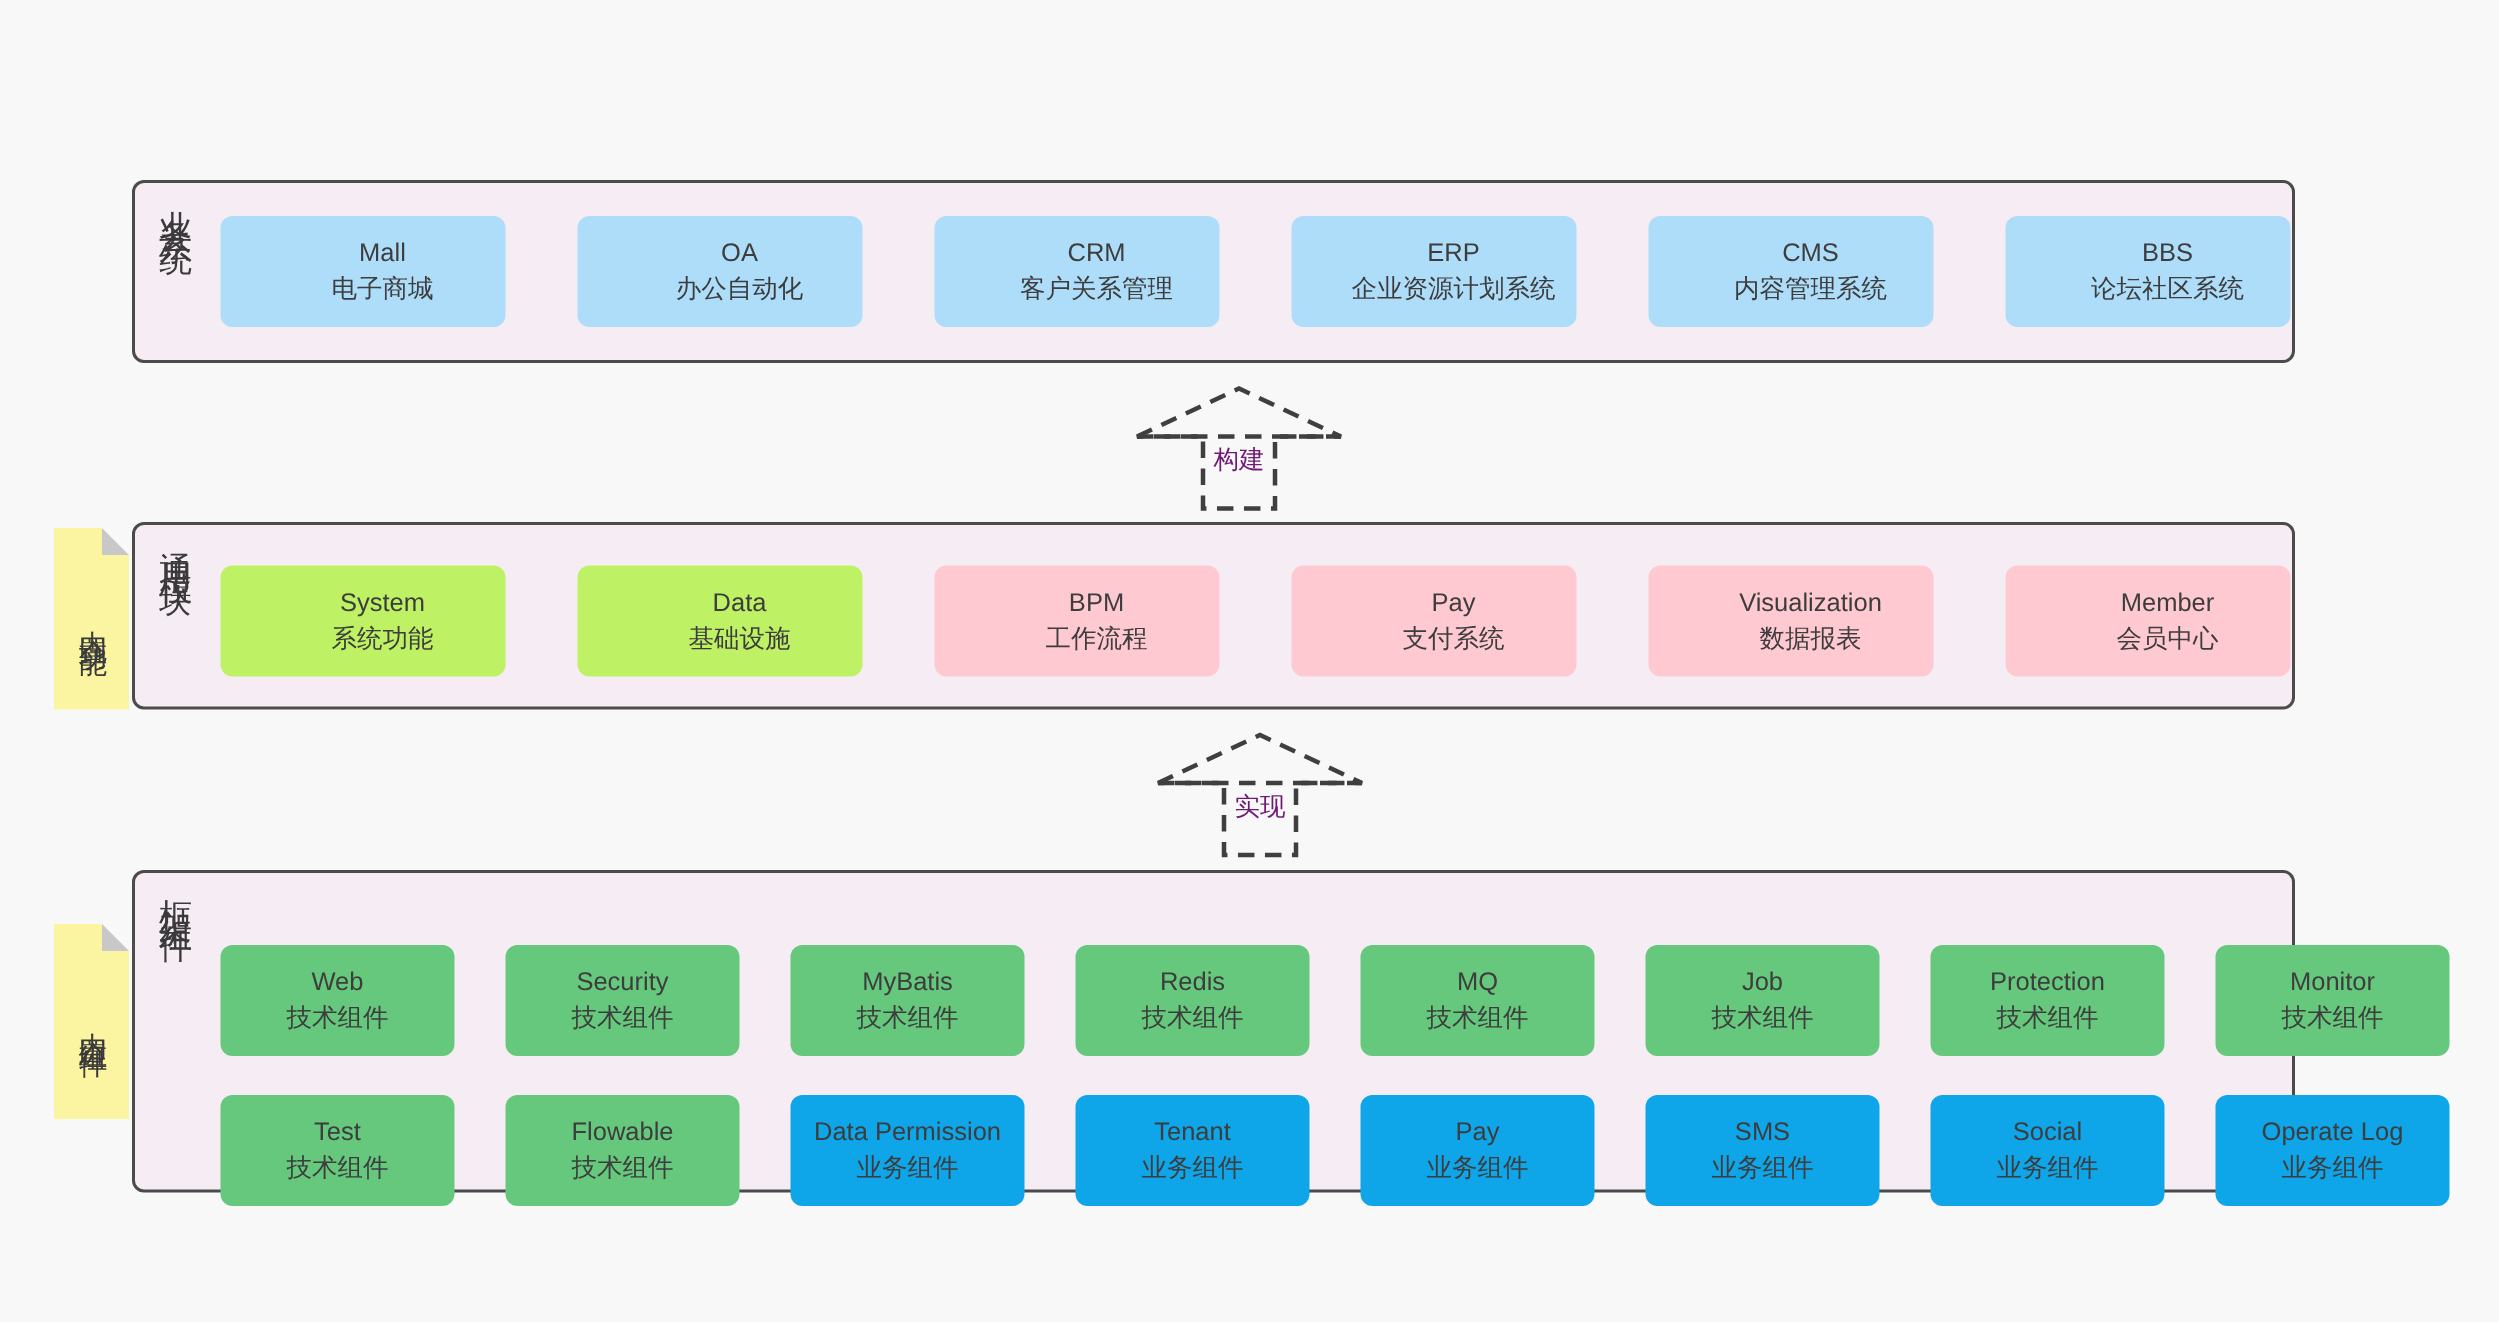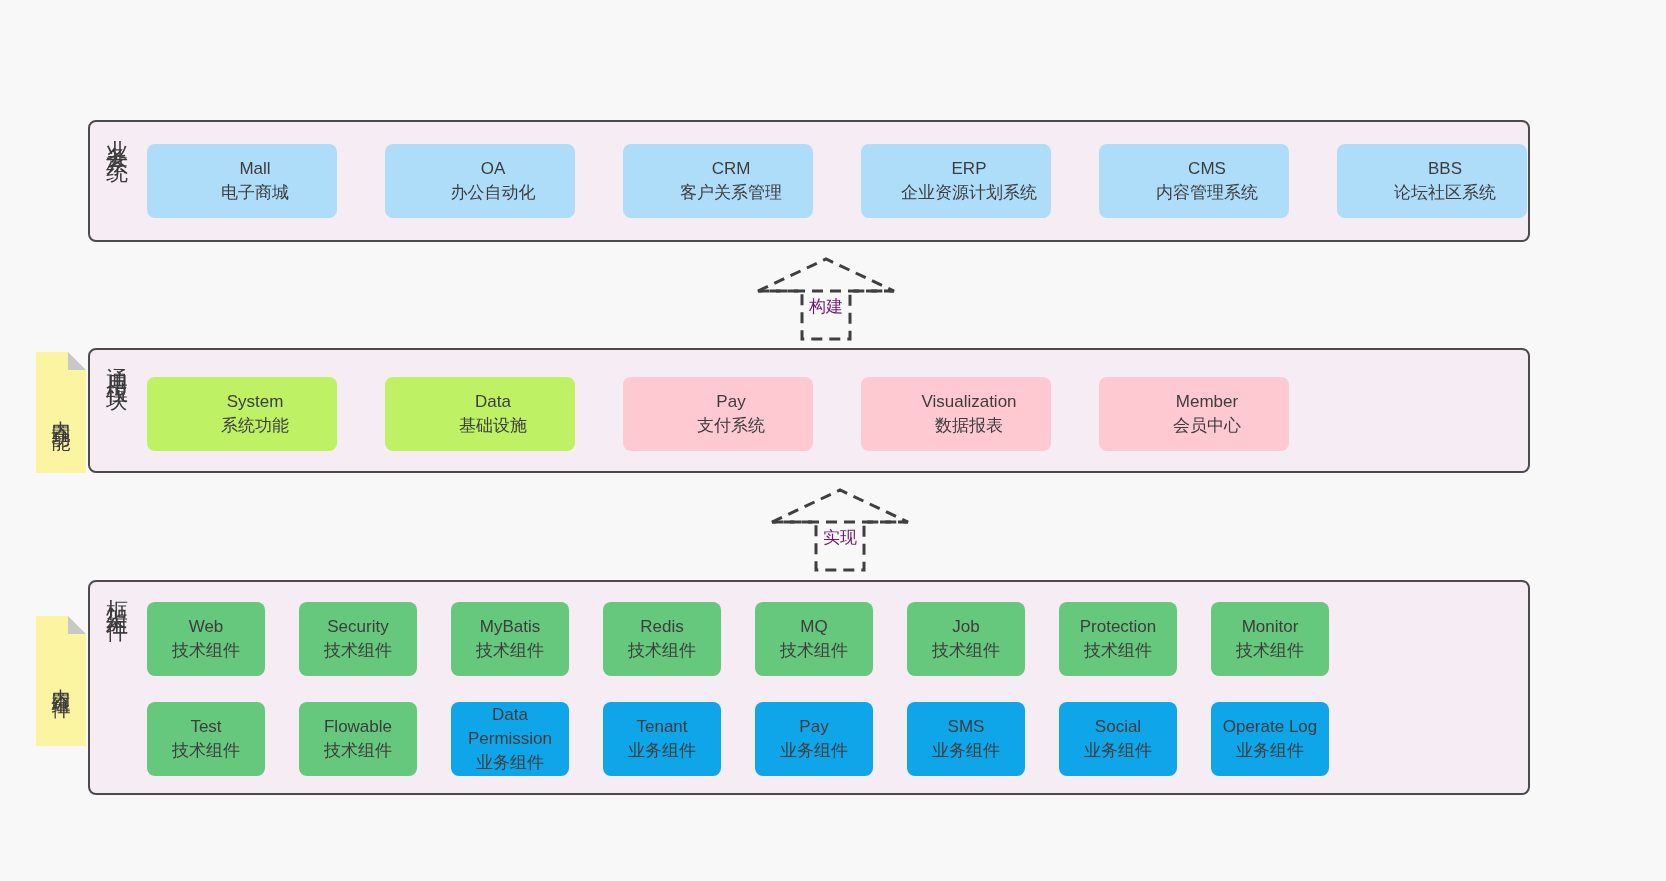--- a/index.html
+++ b/index.html
@@ -32,21 +32,21 @@
   .sec-2 .boxrow{top:27px;}
   .sec-3 .boxrow.r1{top:20px;}
   .sec-3 .boxrow.r2{top:120px;}
   .box{
     height:74px;border-radius:8px;
     display:flex;flex-direction:column;align-items:center;justify-content:center;
     text-align:center;font-size:17px;line-height:24px;
     flex:0 0 auto;
   }
   .w188{width:164px;padding-left:26px;}
-  .w140{width:118px;}
+  .w140{width:156px;margin-top:28px;}
   .blue{background:#aeddfa;}
   .red{background:#bef264;}
   .pink{background:#ffc9d1;}
   .green{background:#65c87c;}
   .green-light{background:#0ea5e9;}
   .sticky{
     position:absolute;width:50px;background:#fbf5a1;
     display:flex;align-items:center;justify-content:center;
   }
   .sticky-1{left:36px;top:352px;height:121px;}
@@ -118,20 +118,24 @@
   <div class="boxrow row-6">
     <div class="box w188 red">
       <div>System</div>
       <div>系统功能</div>
     </div>
     <div class="box w188 red">
       <div>Data</div>
       <div>基础设施</div>
     </div>
     <div class="box w188 pink">
+      <div>BPM</div>
+      <div>工作流程</div>
+    </div>
+    <div class="box w188 pink">
       <div>Pay</div>
       <div>支付系统</div>
     </div>
     <div class="box w188 pink">
       <div>Visualization</div>
       <div>数据报表</div>
     </div>
     <div class="box w188 pink">
       <div>Member</div>
       <div>会员中心</div>

